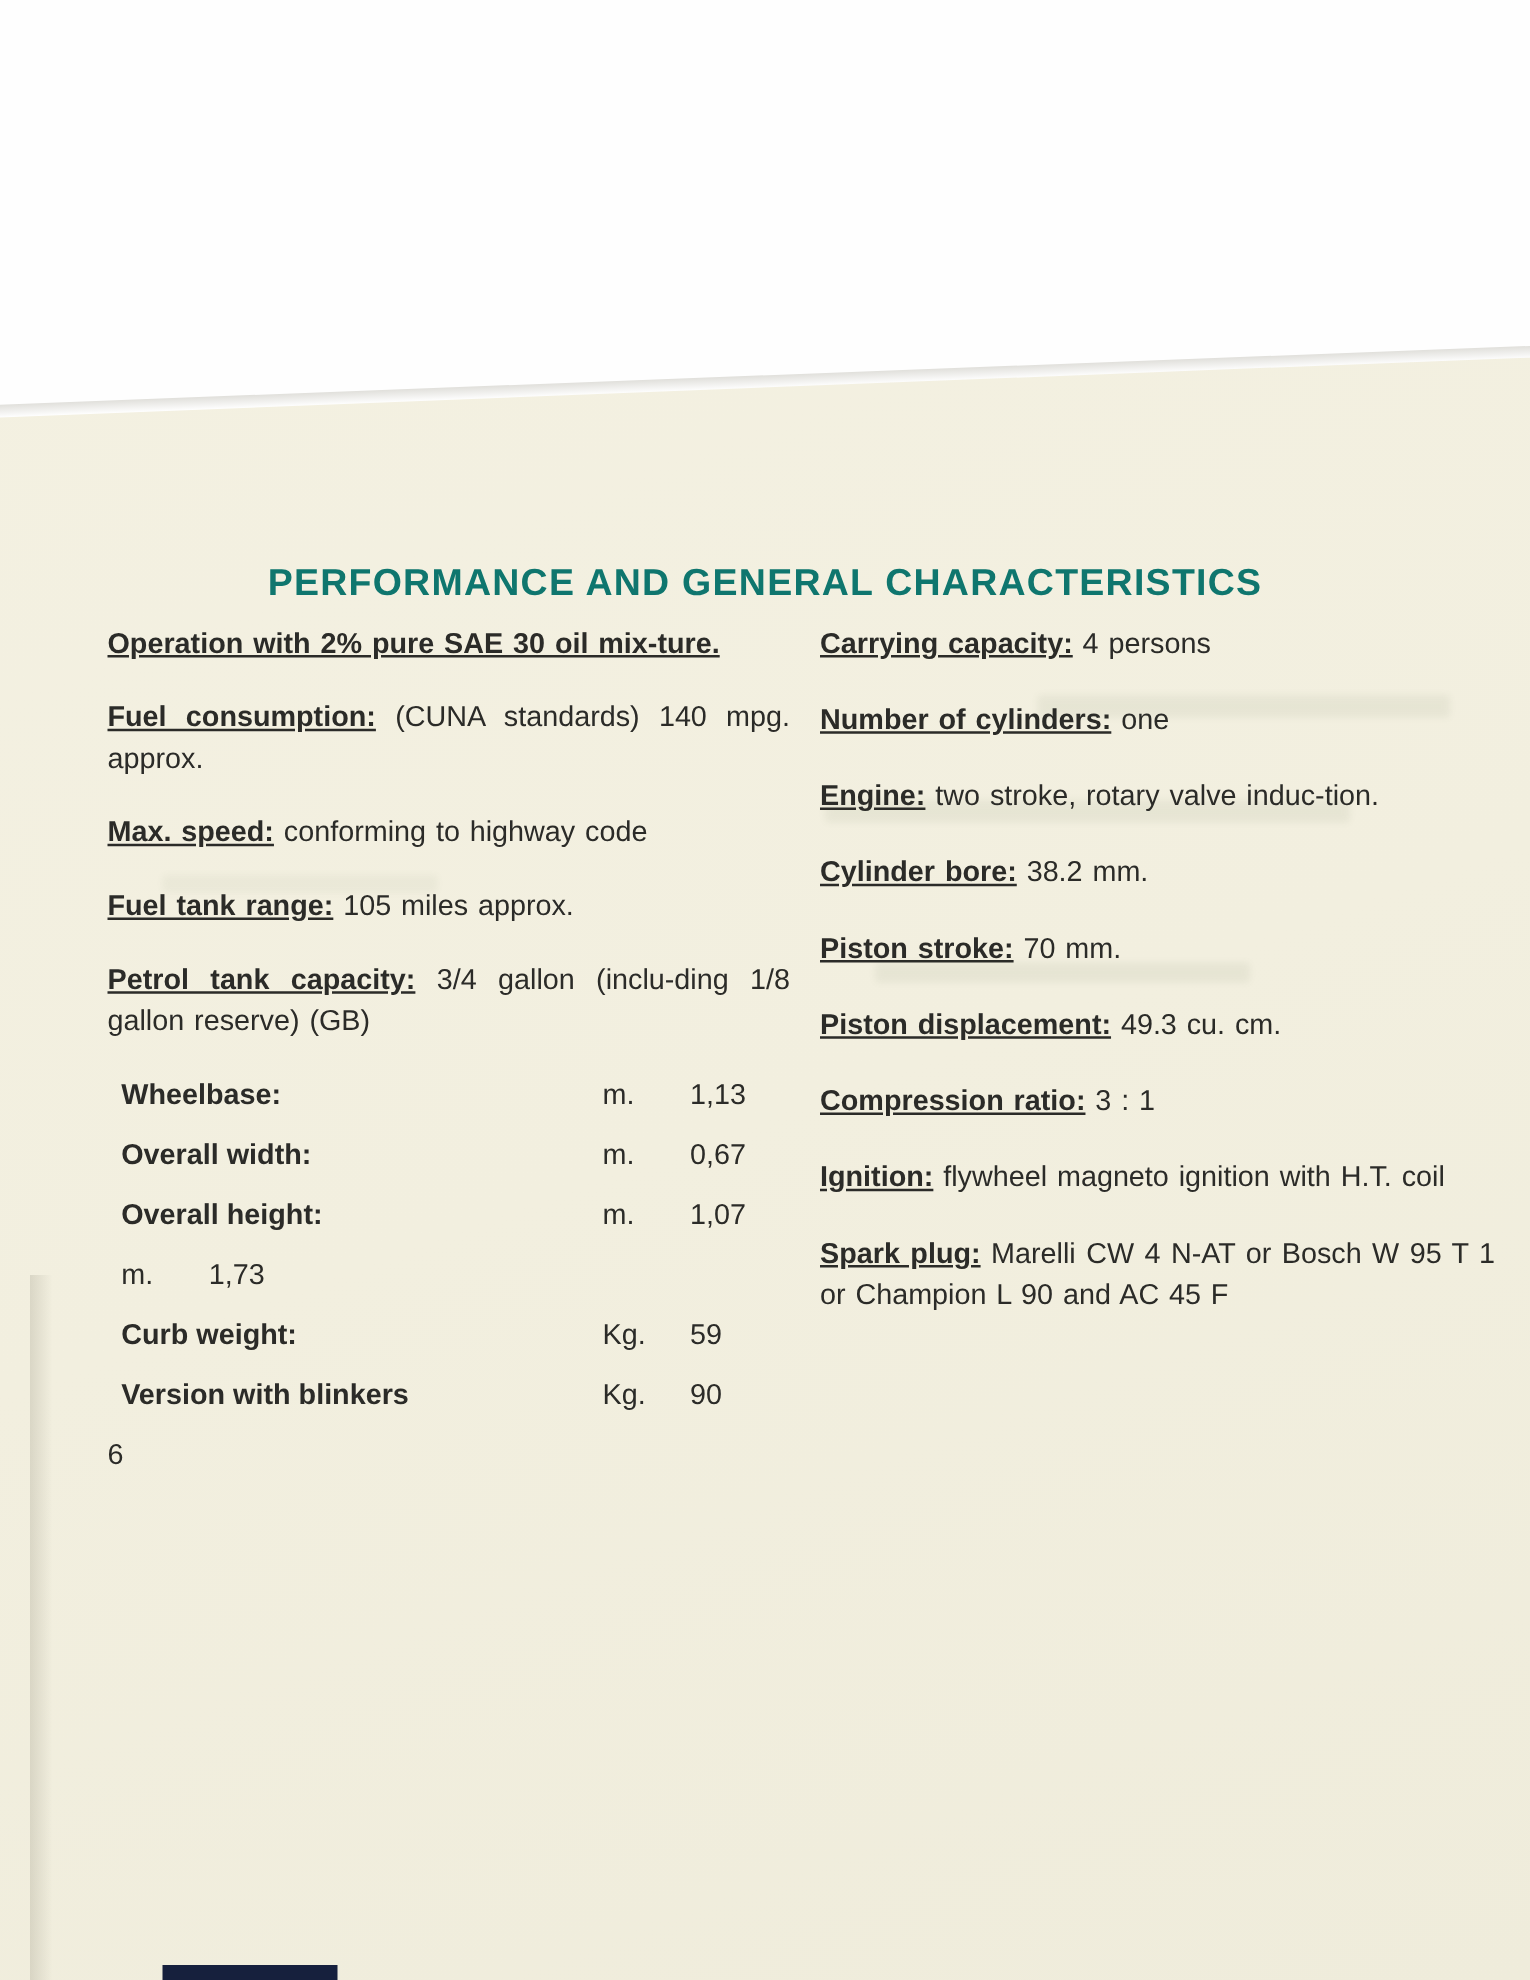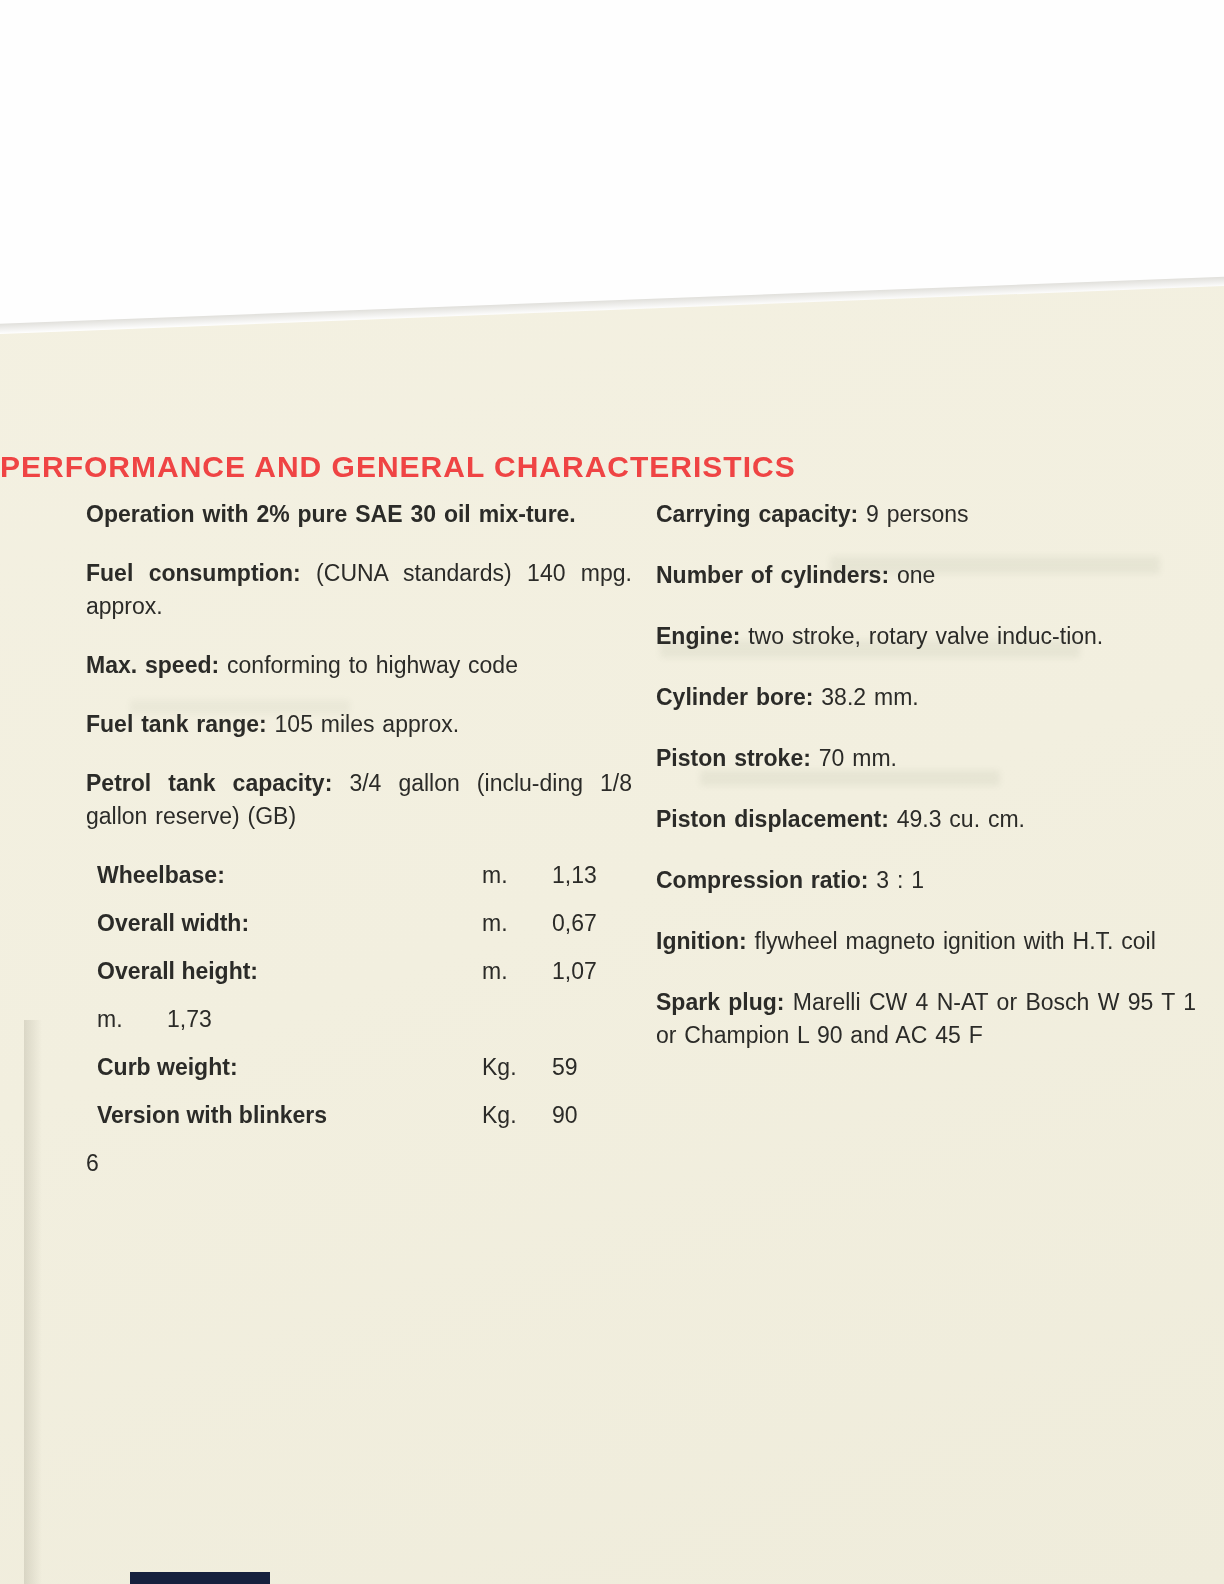--- a/index.html
+++ b/index.html
@@ -38,41 +38,42 @@
     top: 1020px;
     width: 18px;
     height: 564px;
     background: linear-gradient(to right, rgba(70,65,45,0.14), rgba(70,65,45,0));
   }
   .page-title {
     position: absolute;
     left: 0;
     right: 0;
     top: 430px;
+    text-align: center;
     font-size: 30px;
     font-weight: bold;
     letter-spacing: 1px;
-    color: #ef4444;
+    color: #0f766e;
   }
   .col {
     position: absolute;
     top: 498px;
     color: #2b2b28;
     font-size: 23px;
     line-height: 33px;
   }
   .col-left  { left: 86px;  width: 546px; }
   .col-right { left: 656px; width: 540px; }
   p.para {
     margin: 0 0 26px 0;
     text-align: justify;
     word-spacing: 1.5px;
   }
   .col-right p.para { margin-bottom: 28px; }
-  .b { font-weight: bold; }
+  .b { font-weight: bold; text-decoration: underline; }
   .specs { margin-top: 12px; }
   .spec-row {
     display: flex;
     margin-bottom: 15px;
     margin-left: 11px;
   }
   .spec-label { flex: 1; font-weight: bold; }
   .spec-unit  { width: 70px; }
   .spec-value { width: 80px; text-align: left; }
   .page-num {
@@ -166,21 +167,21 @@
     </div>
 
   </div>
 
   <div class="page-num">6</div>
 
 </div>
 
 <div class="col col-right">
 
-  <p class="para"><span class="b">Carrying capacity:</span> <span>9 persons</span></p>
+  <p class="para"><span class="b">Carrying capacity:</span> <span>4 persons</span></p>
 
   <p class="para"><span class="b">Number of cylinders:</span> <span>one</span></p>
 
   <p class="para"><span class="b">Engine:</span> <span>two stroke, rotary valve induc-tion.</span></p>
 
   <p class="para"><span class="b">Cylinder bore:</span> <span>38.2 mm.</span></p>
 
   <p class="para"><span class="b">Piston stroke:</span> <span>70 mm.</span></p>
 
   <p class="para"><span class="b">Piston displacement:</span> <span>49.3 cu. cm.</span></p>

